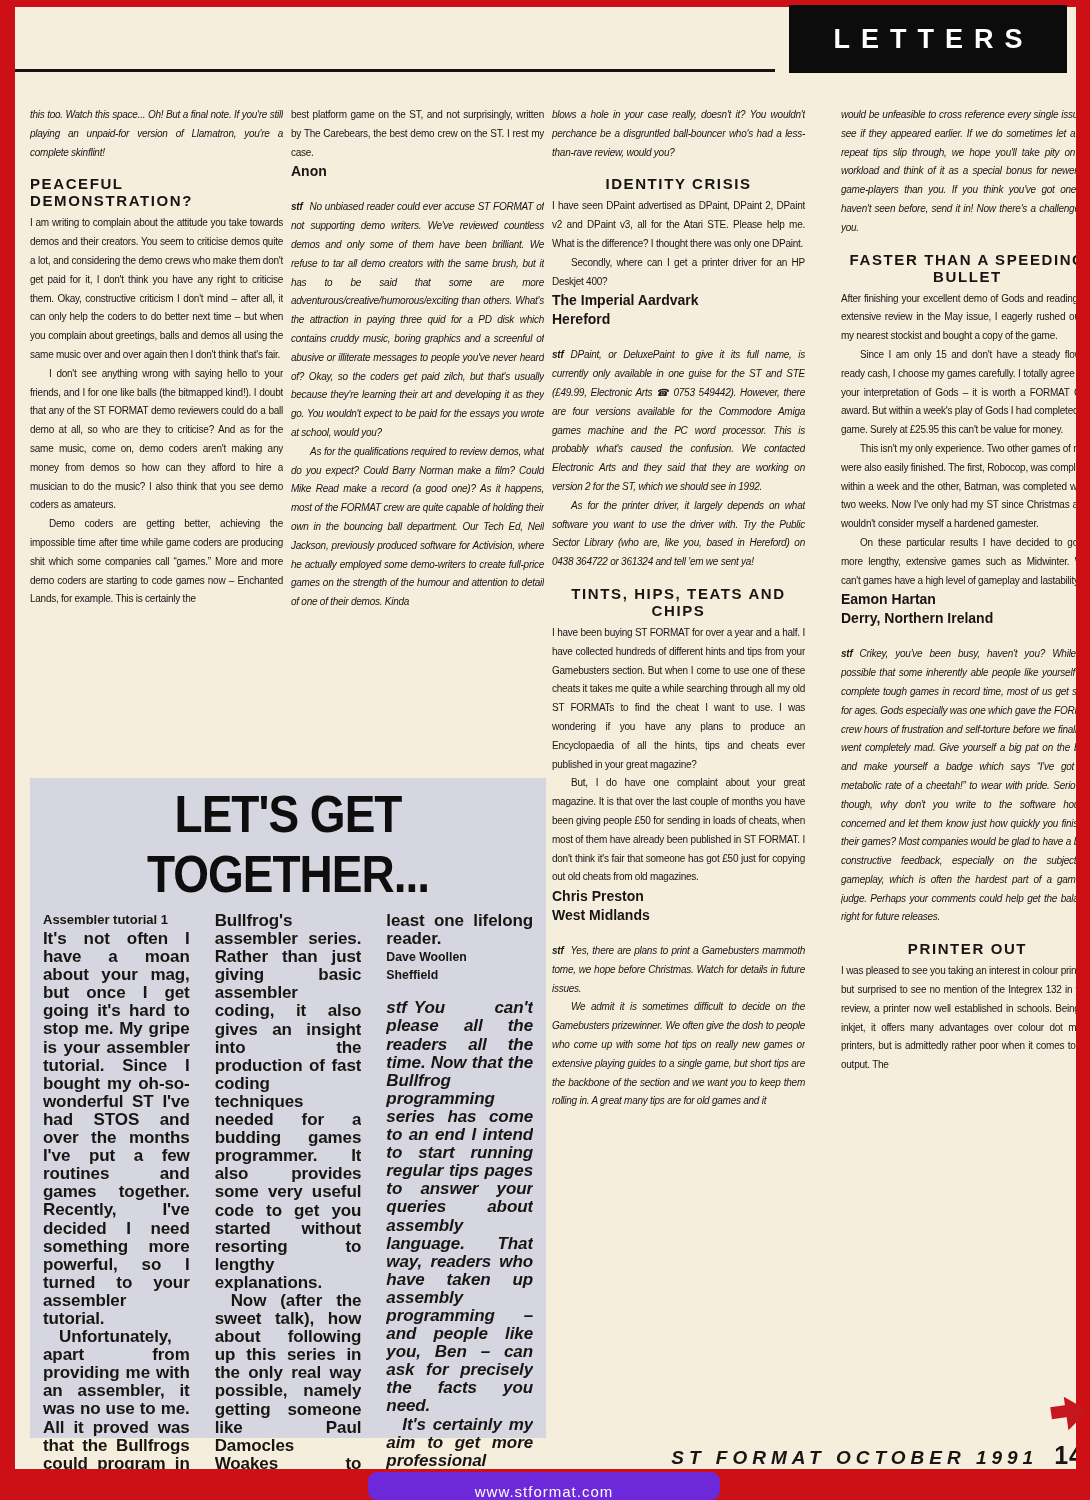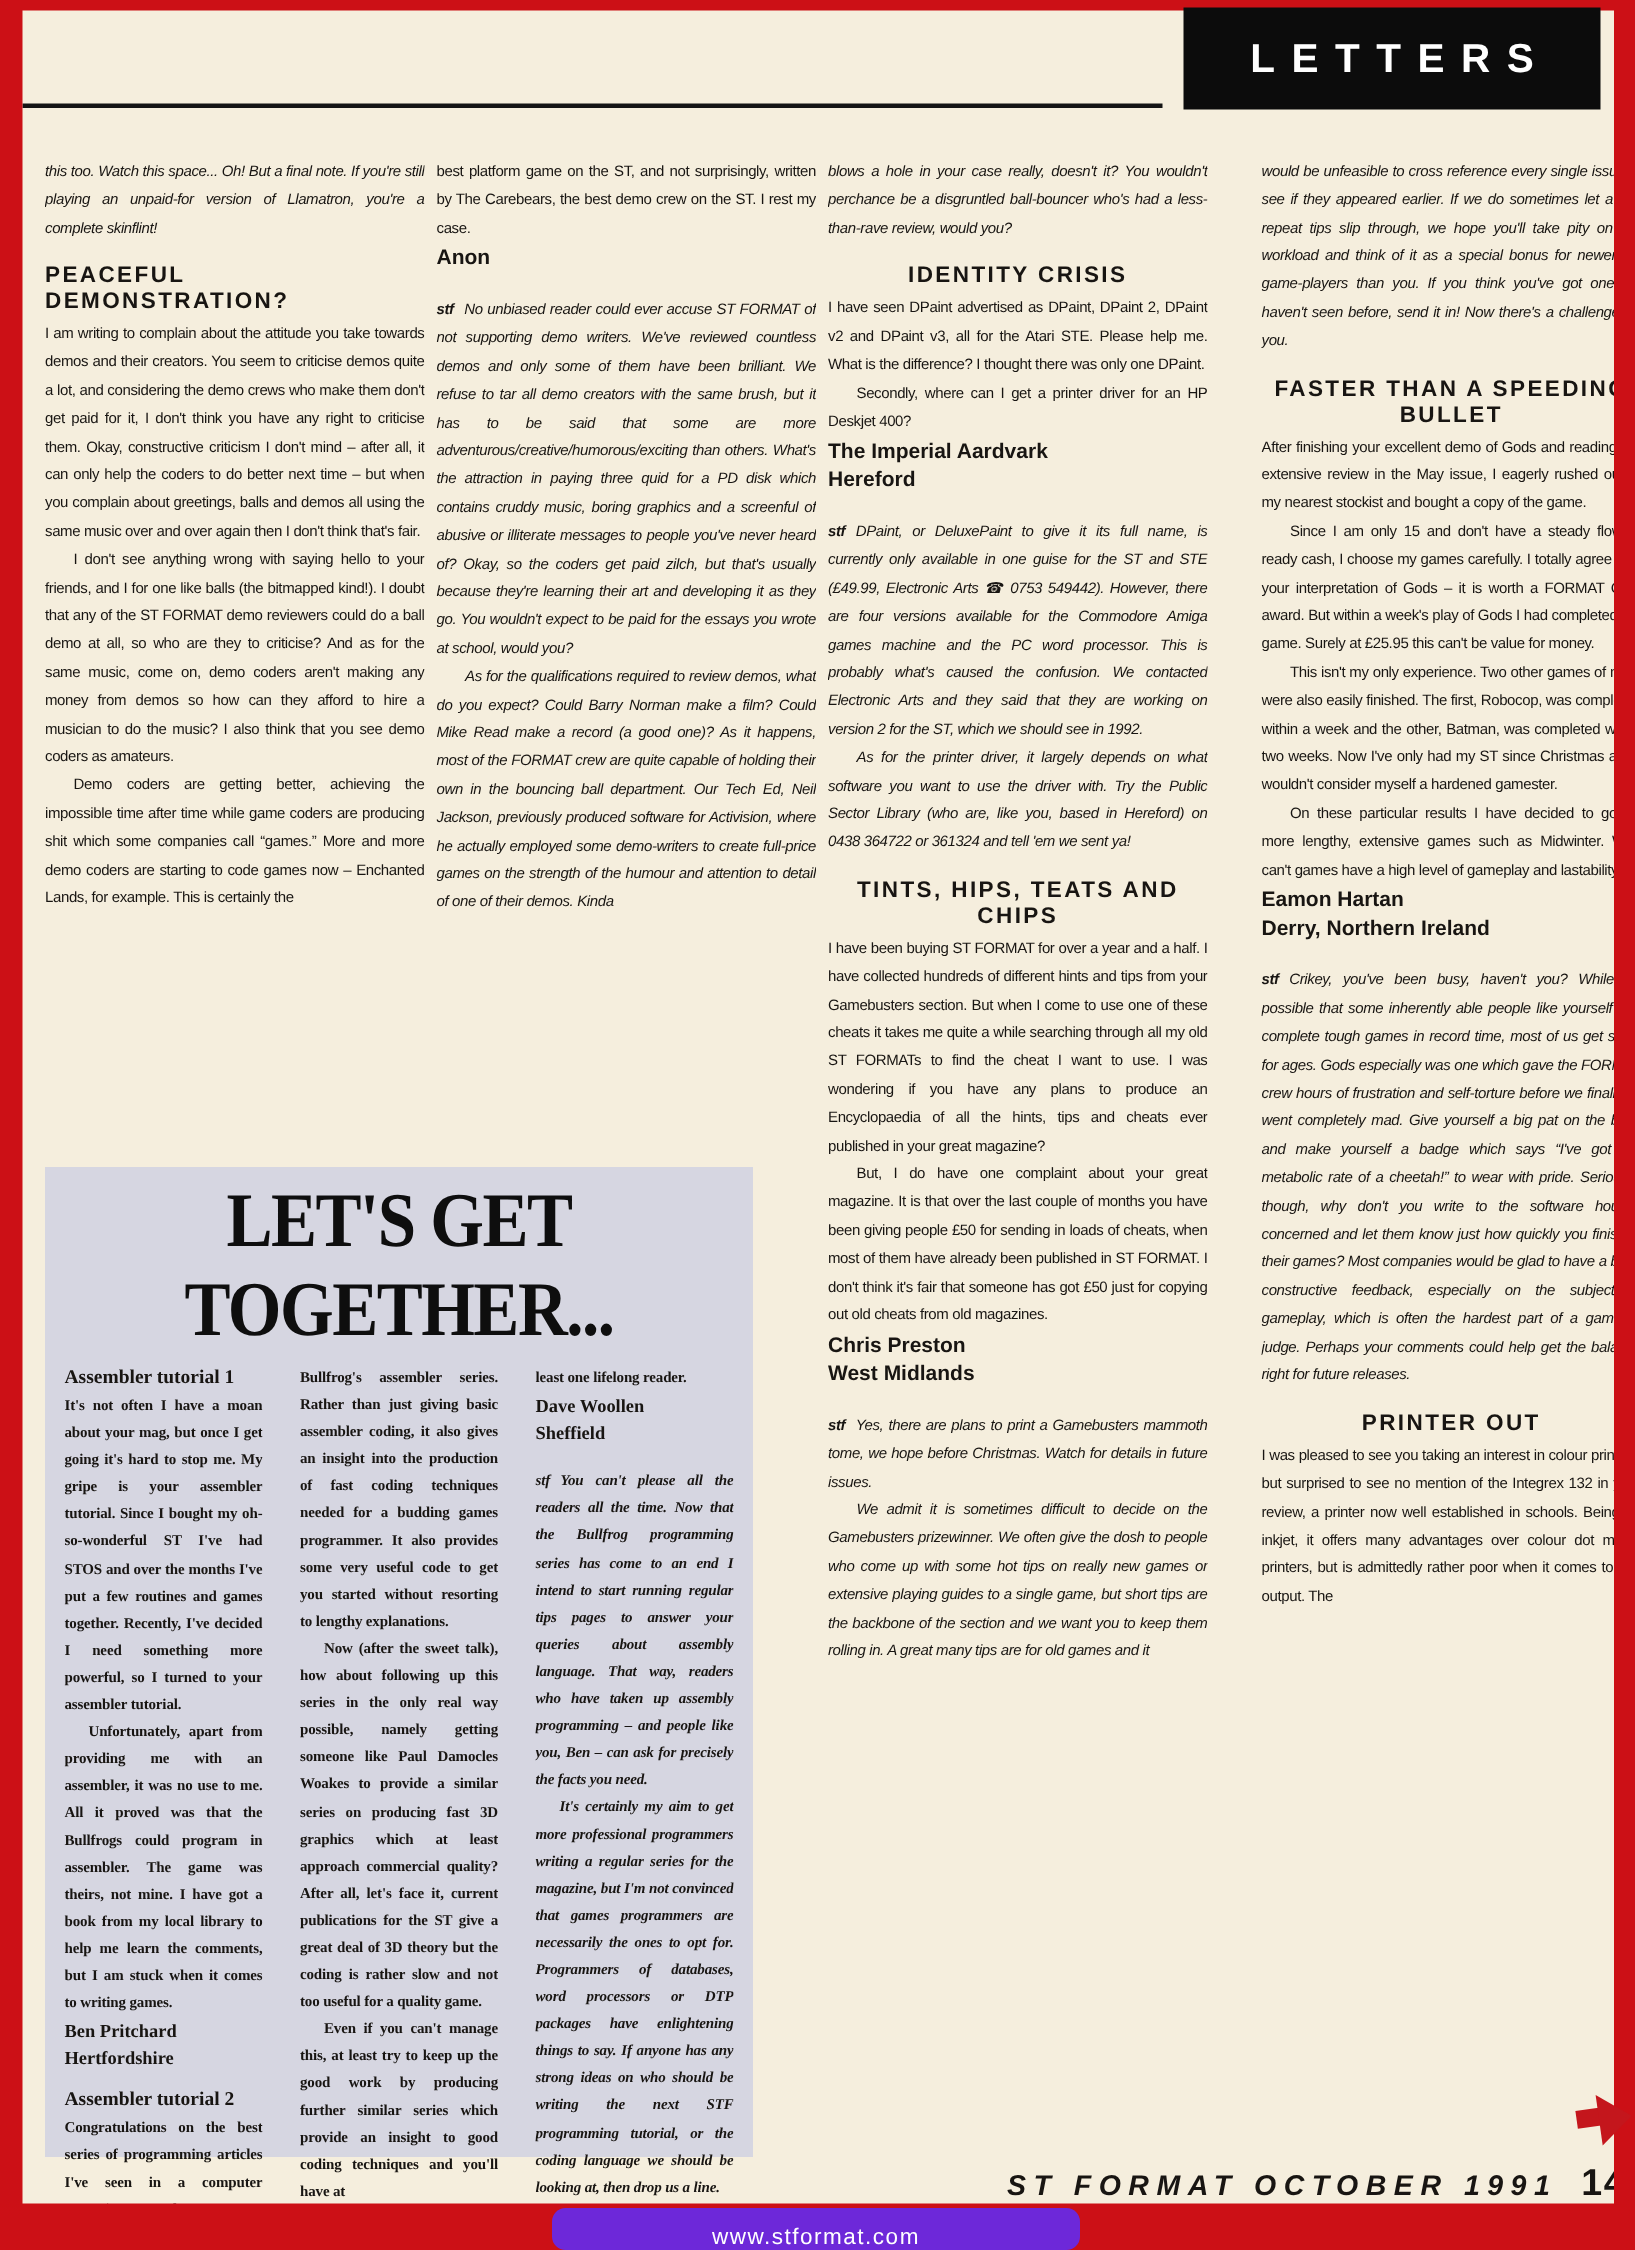--- a/index.html
+++ b/index.html
@@ -37,30 +37,30 @@
   .p.reply{font-style:italic;}
   .p.reply.lead-start{margin-top:17px;}
   .stf{font-weight:bold; font-style:italic; margin-right:7px;}
   .heading{font-weight:bold; font-size:15px; letter-spacing:1.6px; margin:13px 0 5px; text-align:left;}
   .heading.center{text-align:center;}
   .heading.first{margin-top:15px;}
   .sig{font-weight:bold; font-size:14px; line-height:19px; text-align:left;}
 
   
   .letters-box{
-    position:absolute; left:30px; top:778px; width:472px; height:660px;
-    background:var(--box); z-index:2;font-family:Liberation Serif, serif;
+    position:absolute; left:30px; top:778px; width:516px; height:660px;
+    background:var(--box); z-index:2;
   }
   .box-title{
     text-align:center; font-weight:bold; font-size:46px; letter-spacing:-1px;
     margin-top:12px; transform:scaleY(1.12); color:#0e0e0e;
   }
   .box-cols{display:flex; gap:25px; padding:14px 13px 0 13px;}
   .box-col{width:157px; height:572px; overflow:hidden; text-align:justify;}
-  .box-col .p{font-size:10px; line-height:18.1px; font-weight:bold; letter-spacing:-0.1px;}
+  .box-col .p{font-size:17px; line-height:18.1px; font-weight:bold; letter-spacing:-0.1px;}
   .box-col .p.indent{text-indent:16px;}
   .box-col .heading{font-size:13px; letter-spacing:0; margin:10px 0 3px; text-align:left;}
   .box-col .heading.first{margin-top:0;}
   .box-col .sig{font-size:12.3px; line-height:18.1px;}
   .box-col .p.reply{font-style:italic;}
   .box-col .p.reply.lead-start{margin-top:15px;}
 
   
   .footer{
     position:absolute; right:6px; top:1441px; z-index:4;

